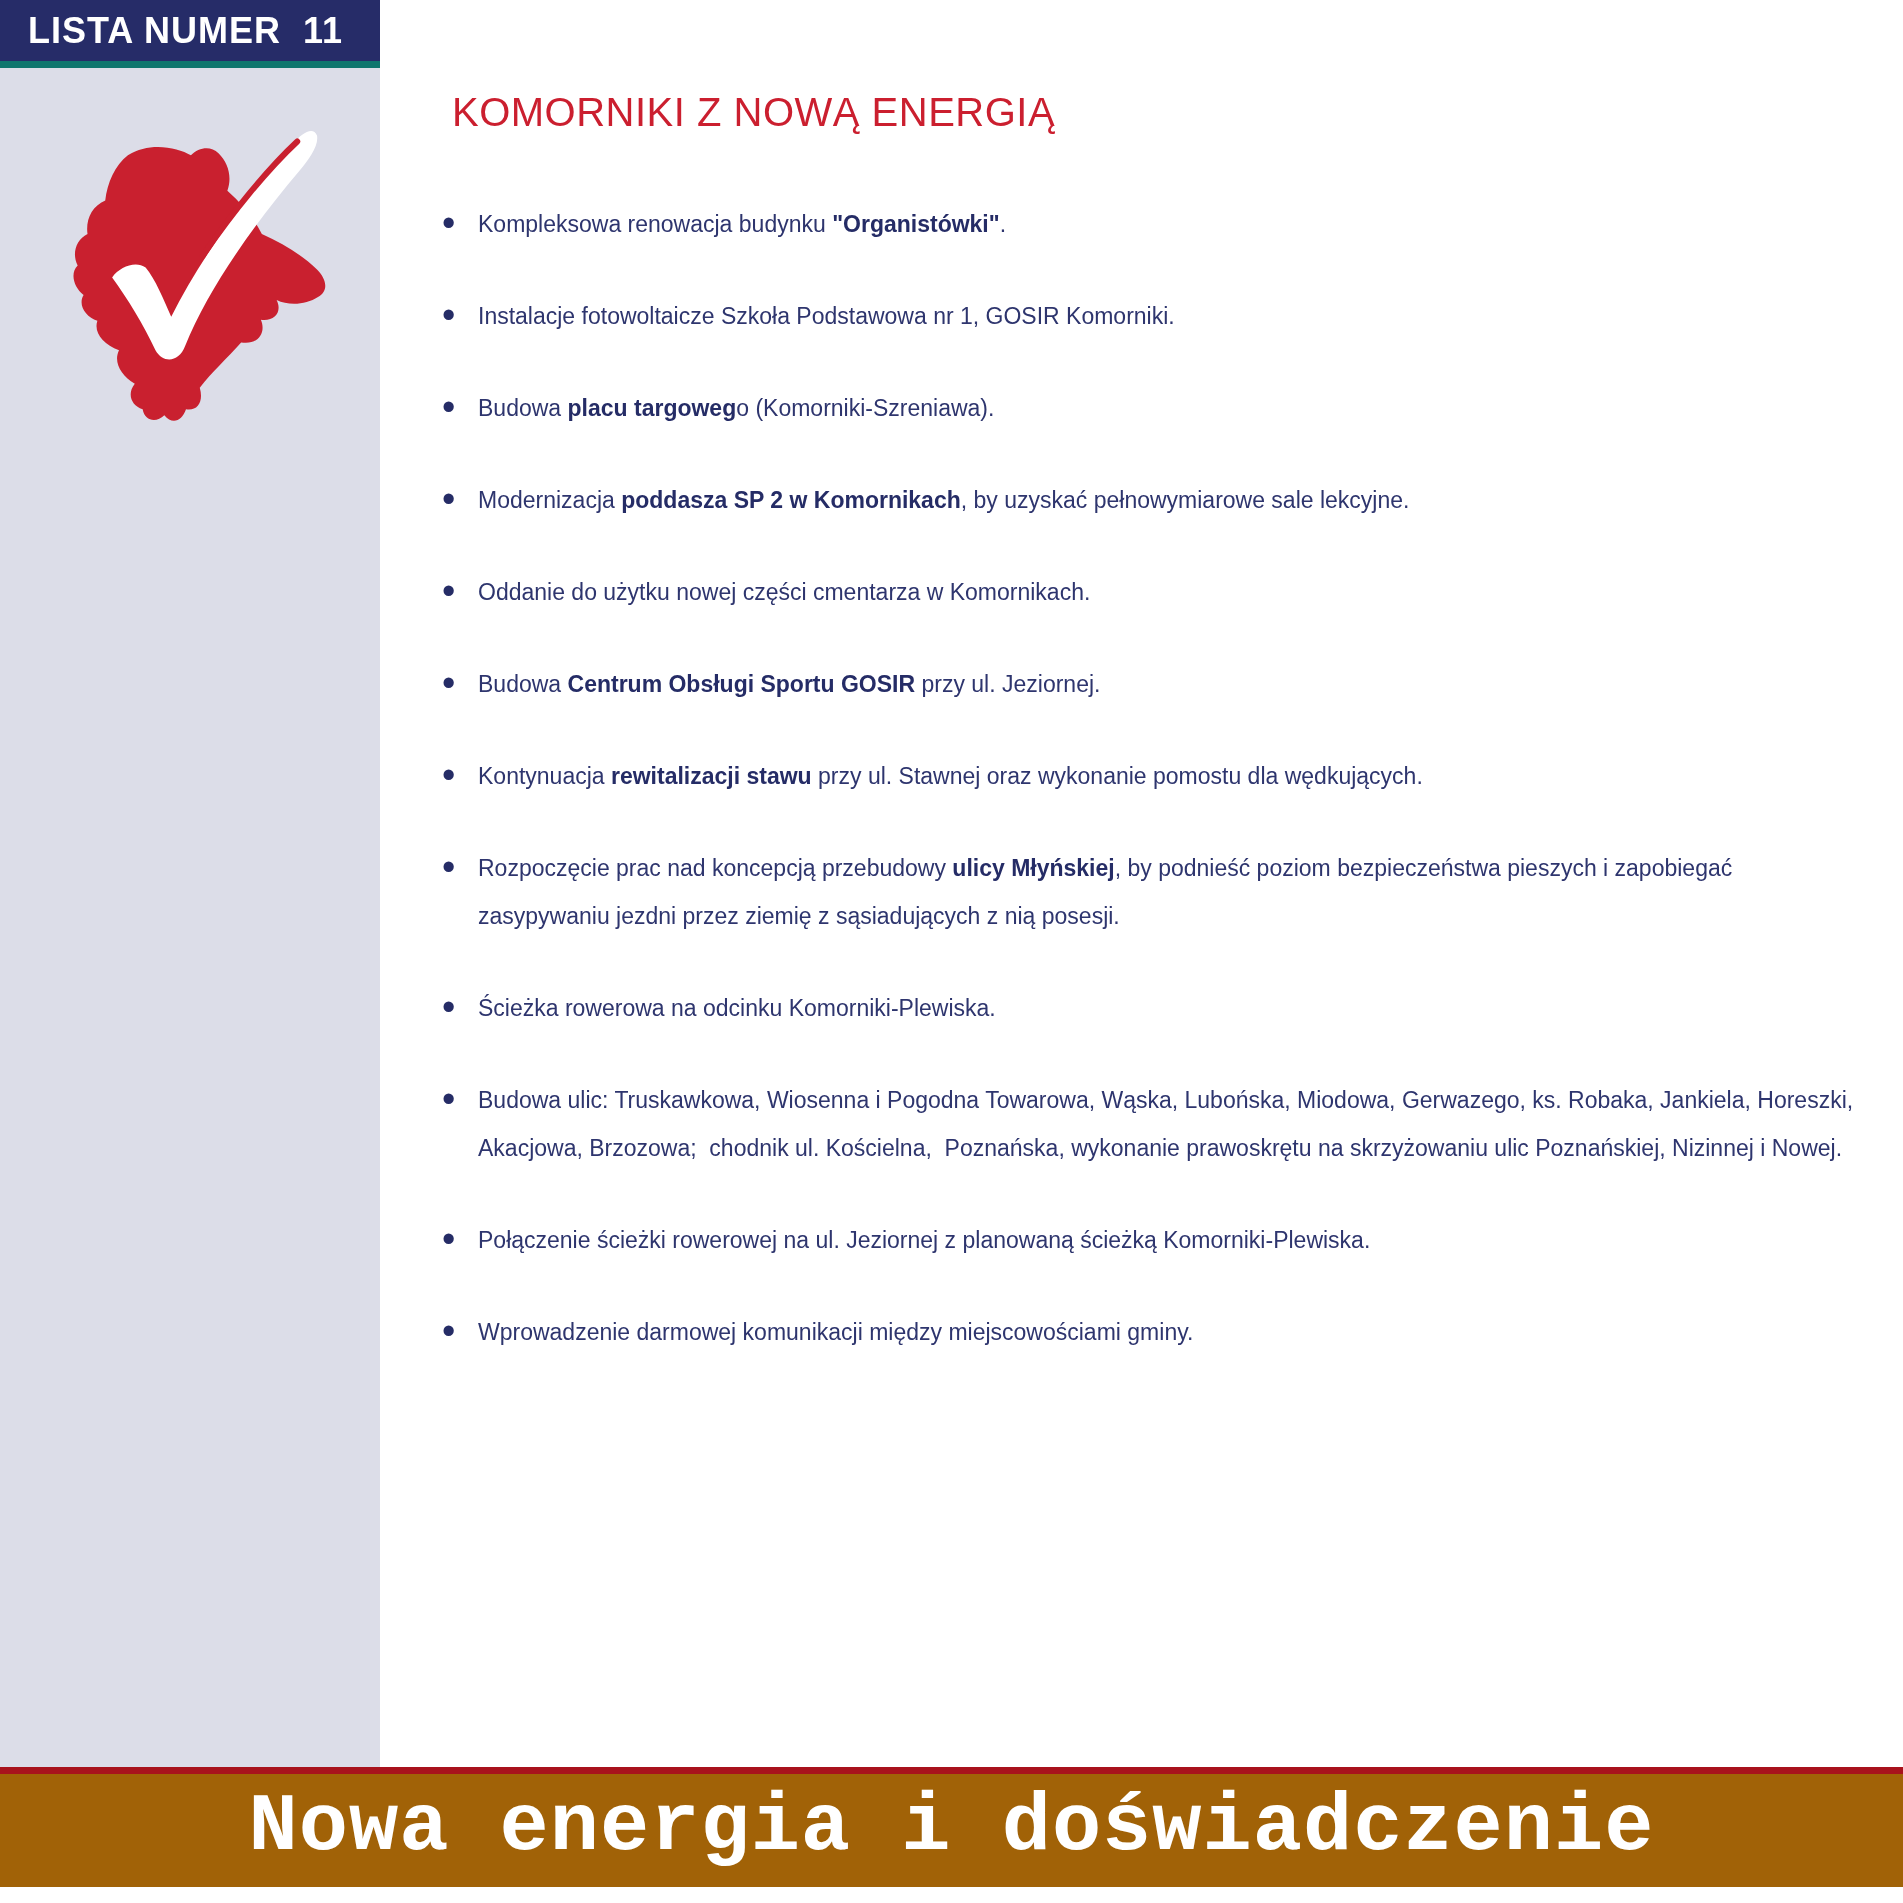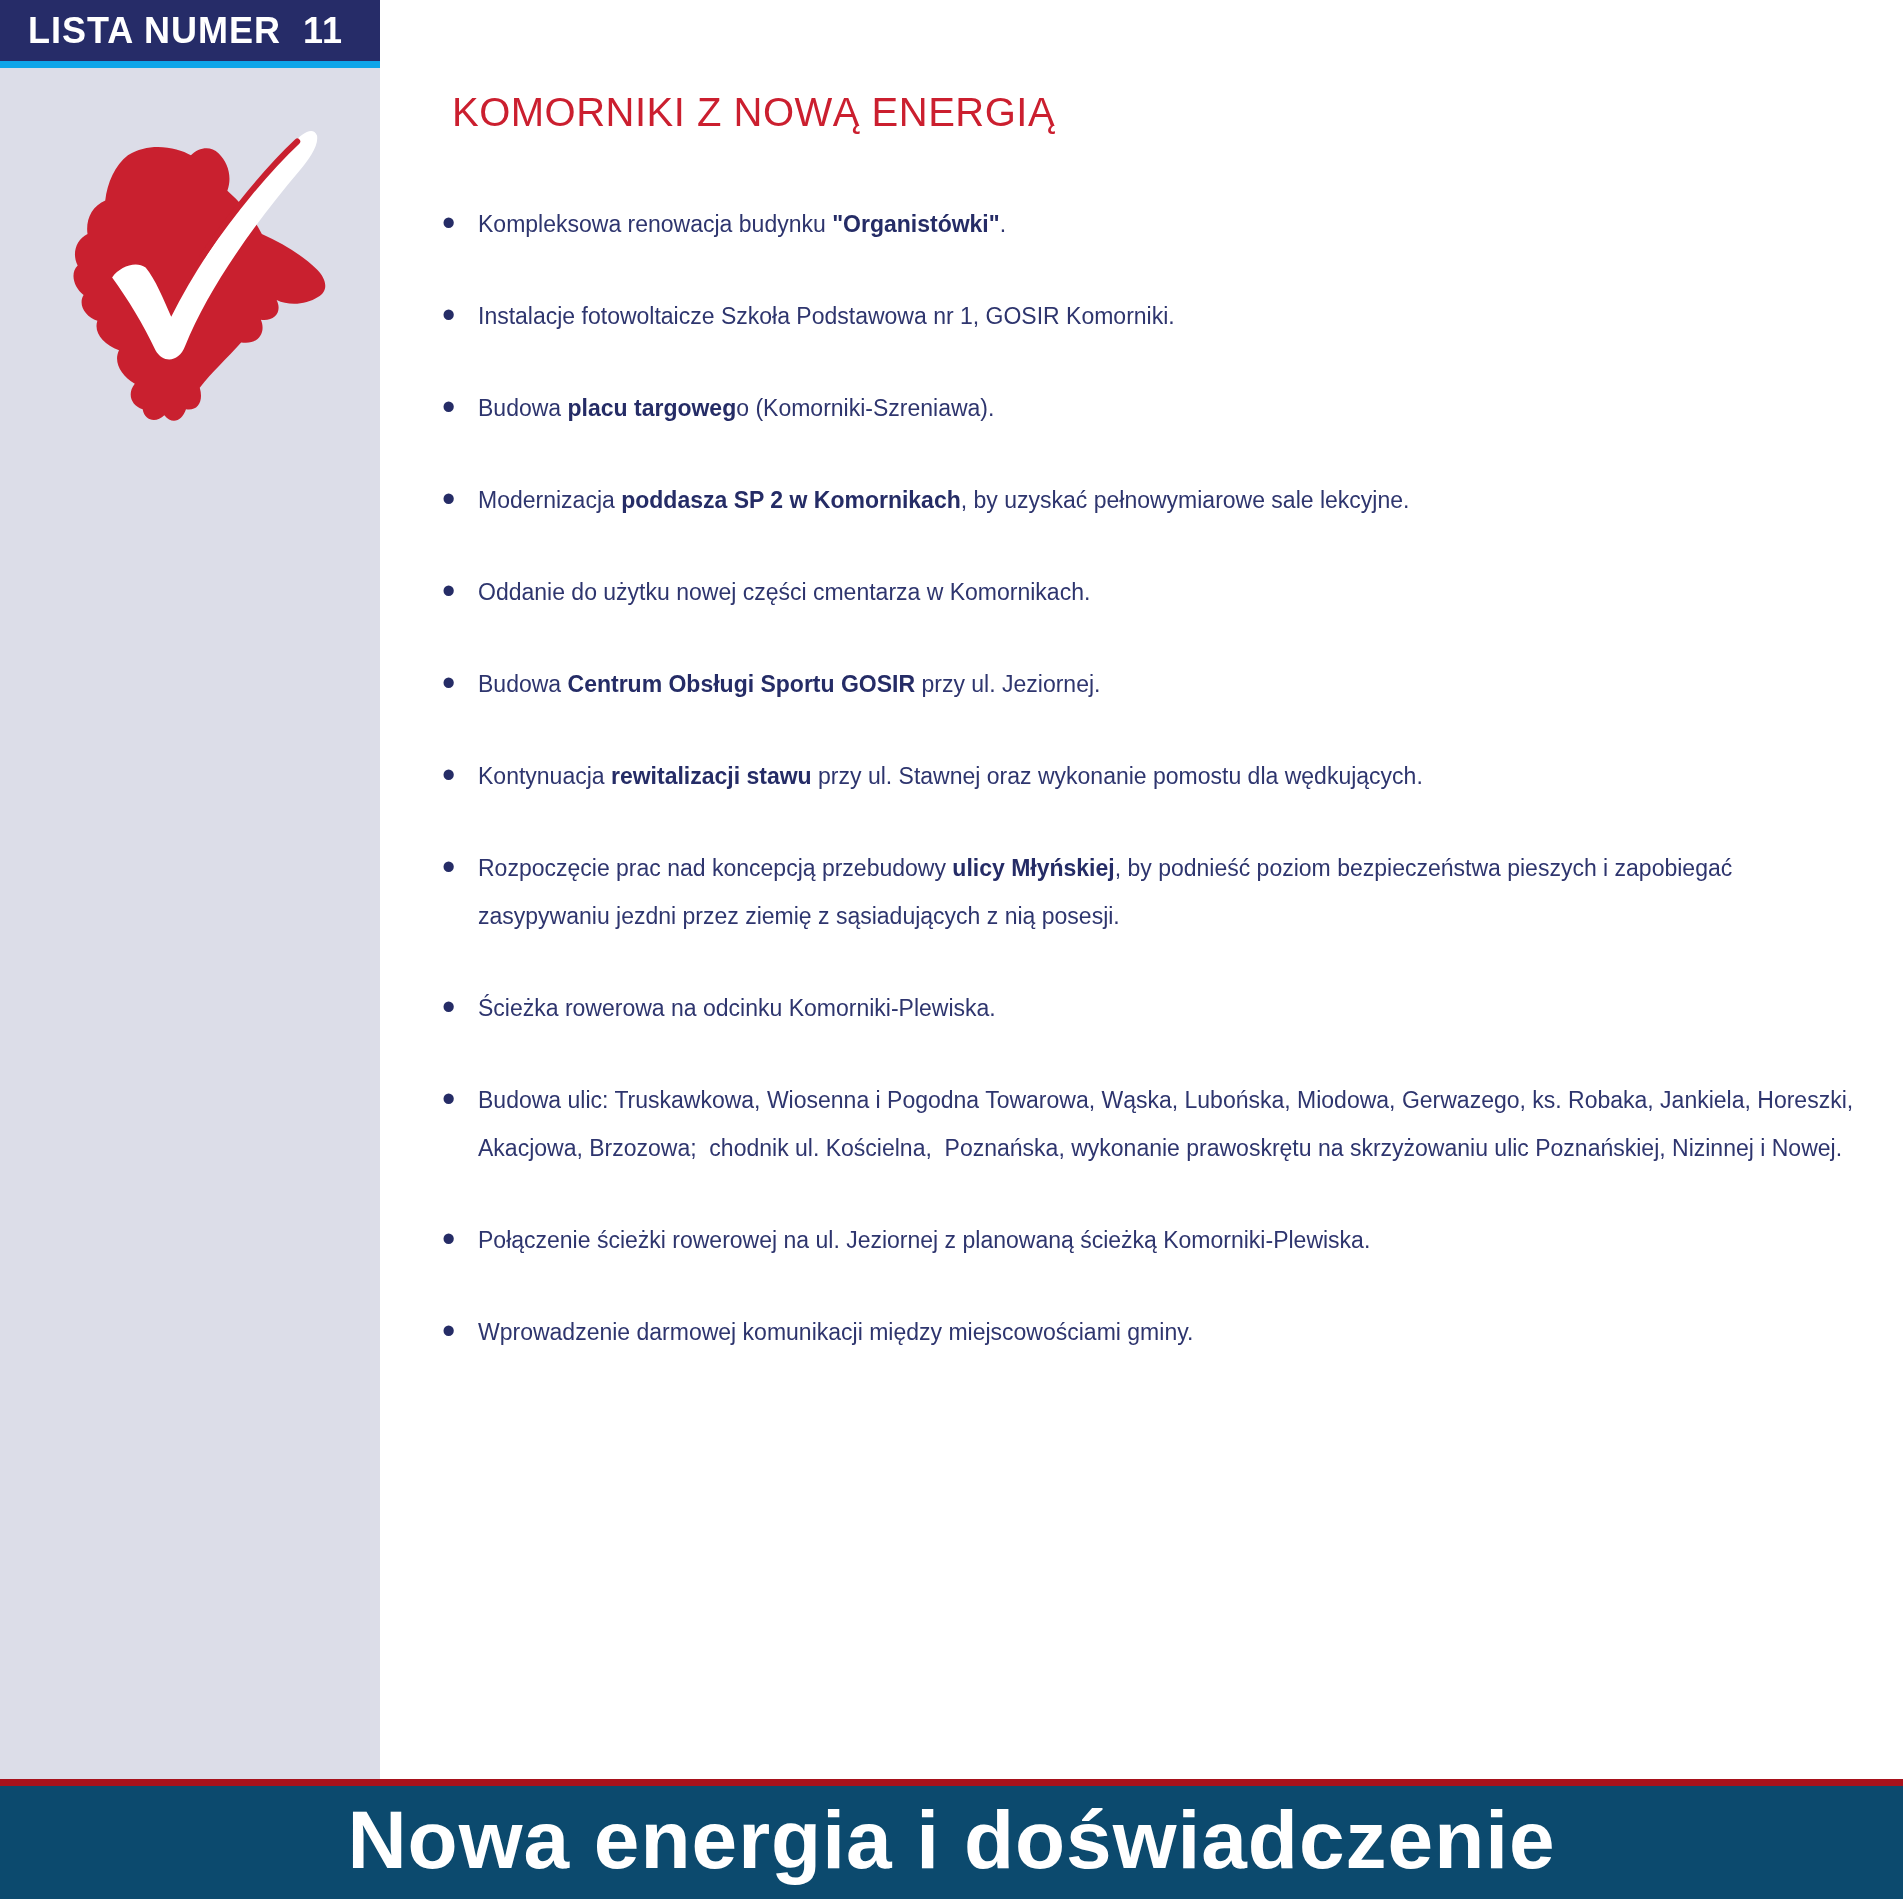--- a/index.html
+++ b/index.html
@@ -31,21 +31,21 @@
     top: 108px;
     width: 320px;
     height: 325px;
   }
   
   .banner {
     position: absolute;
     top: 0;
     height: 61px;
     background: #262c68;
-    border-bottom: 7px solid #0ea5e9;
+    border-bottom: 7px solid #0f766e;
     display: flex;
     align-items: center;
     color: #ffffff;
     font-weight: bold;
     font-size: 36px;
     letter-spacing: 1px;
     white-space: pre;
   }
   .banner-left {
     left: 0;
@@ -99,27 +99,28 @@
     color: #252c66;
     font-size: 38px;
   }
   ul.program li span.b {
     font-weight: bold;
     color: #252c66;
   }
   
   .footer {
     position: absolute;
-    left: 0; right: 0; bottom: 4px;
+    left: 0; right: 0; bottom: 16px;
     height: 113px;
-    background: #0c4a6e;
+    background: #a16207;
     border-top: 7px solid #a8121c;
     display: flex;
     align-items: center;
     justify-content: center;
+    font-family: Liberation Mono, monospace;
   }
   .footer .slogan {
     color: #ffffff;
     font-size: 82px;
     font-weight: bold;
     letter-spacing: 1px;
     line-height: 1;
     padding-bottom: 6px;
   }
 </style>

